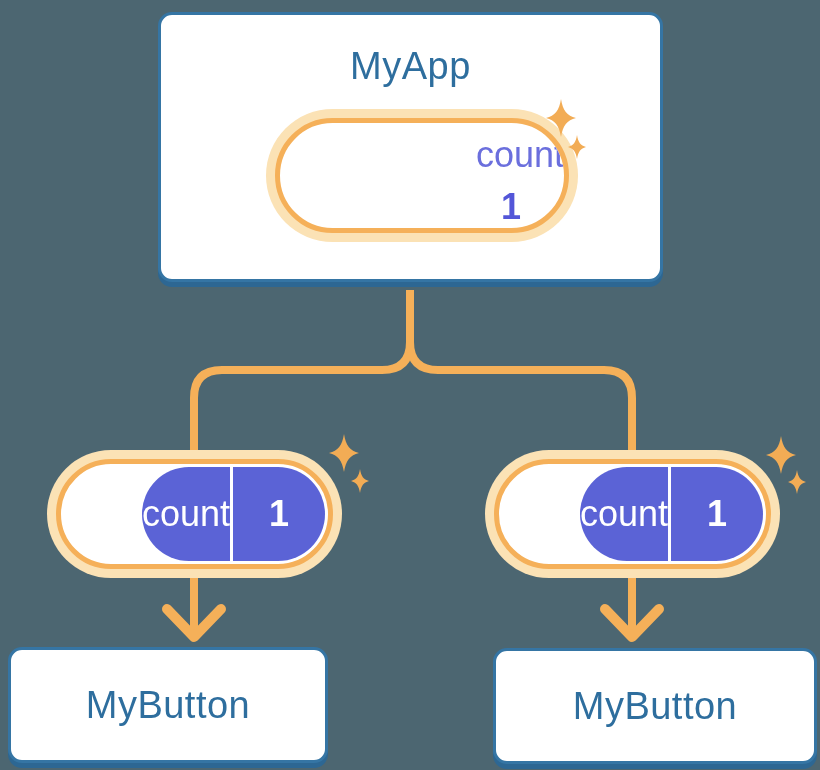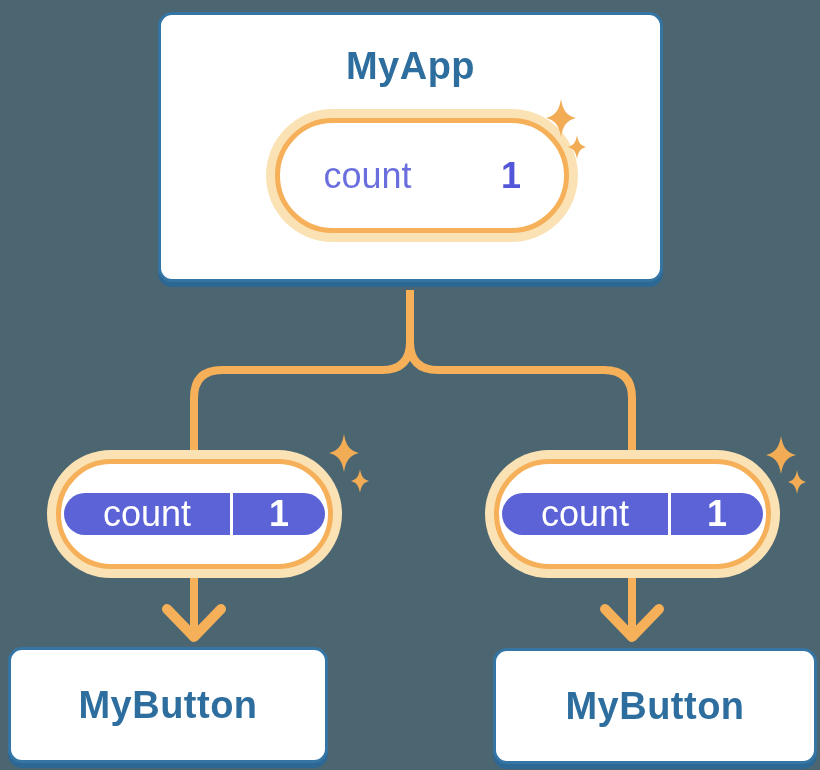--- a/index.html
+++ b/index.html
@@ -23,21 +23,21 @@
     box-shadow:0 5px 0 #2D6793;
     z-index:2;
   }
   #root-card{left:158px;top:12px;width:505px;height:270px;}
   #child-card-left{left:8px;top:647px;width:320px;height:116px;display:flex;align-items:center;justify-content:center;}
   #child-card-right{left:493px;top:648px;width:324px;height:116px;display:flex;align-items:center;justify-content:center;}
 
   .card-title{
     color:#2E6E9E;
     font-size:38px;
-    font-weight:700;
+    font-weight:400;
     letter-spacing:0.5px;
   }
   #root-title{
     position:absolute;left:0;top:30px;width:100%;
     text-align:center;line-height:42px;
   }
 
   
   .pill-halo{
     position:absolute;
@@ -47,22 +47,23 @@
     box-sizing:border-box;
     z-index:3;
   }
   .pill-ring{
     box-sizing:border-box;
     width:100%;height:100%;
     border:5px solid #F5B059;
     border-radius:999px;
     background:#ffffff;
     display:flex;
-    align-items:center;
+    align-items:flex-end;
     overflow:hidden;
+    flex-direction:column;
   }
   #root-pill{left:105px;top:94px;width:312px;height:133px;}
 
   .pill-label{
     flex:1;
     display:flex;align-items:center;justify-content:center;
     font-size:36px;
     color:#6B6FDD;
   }
   .pill-divider{width:3px;background:#F5B059;}

